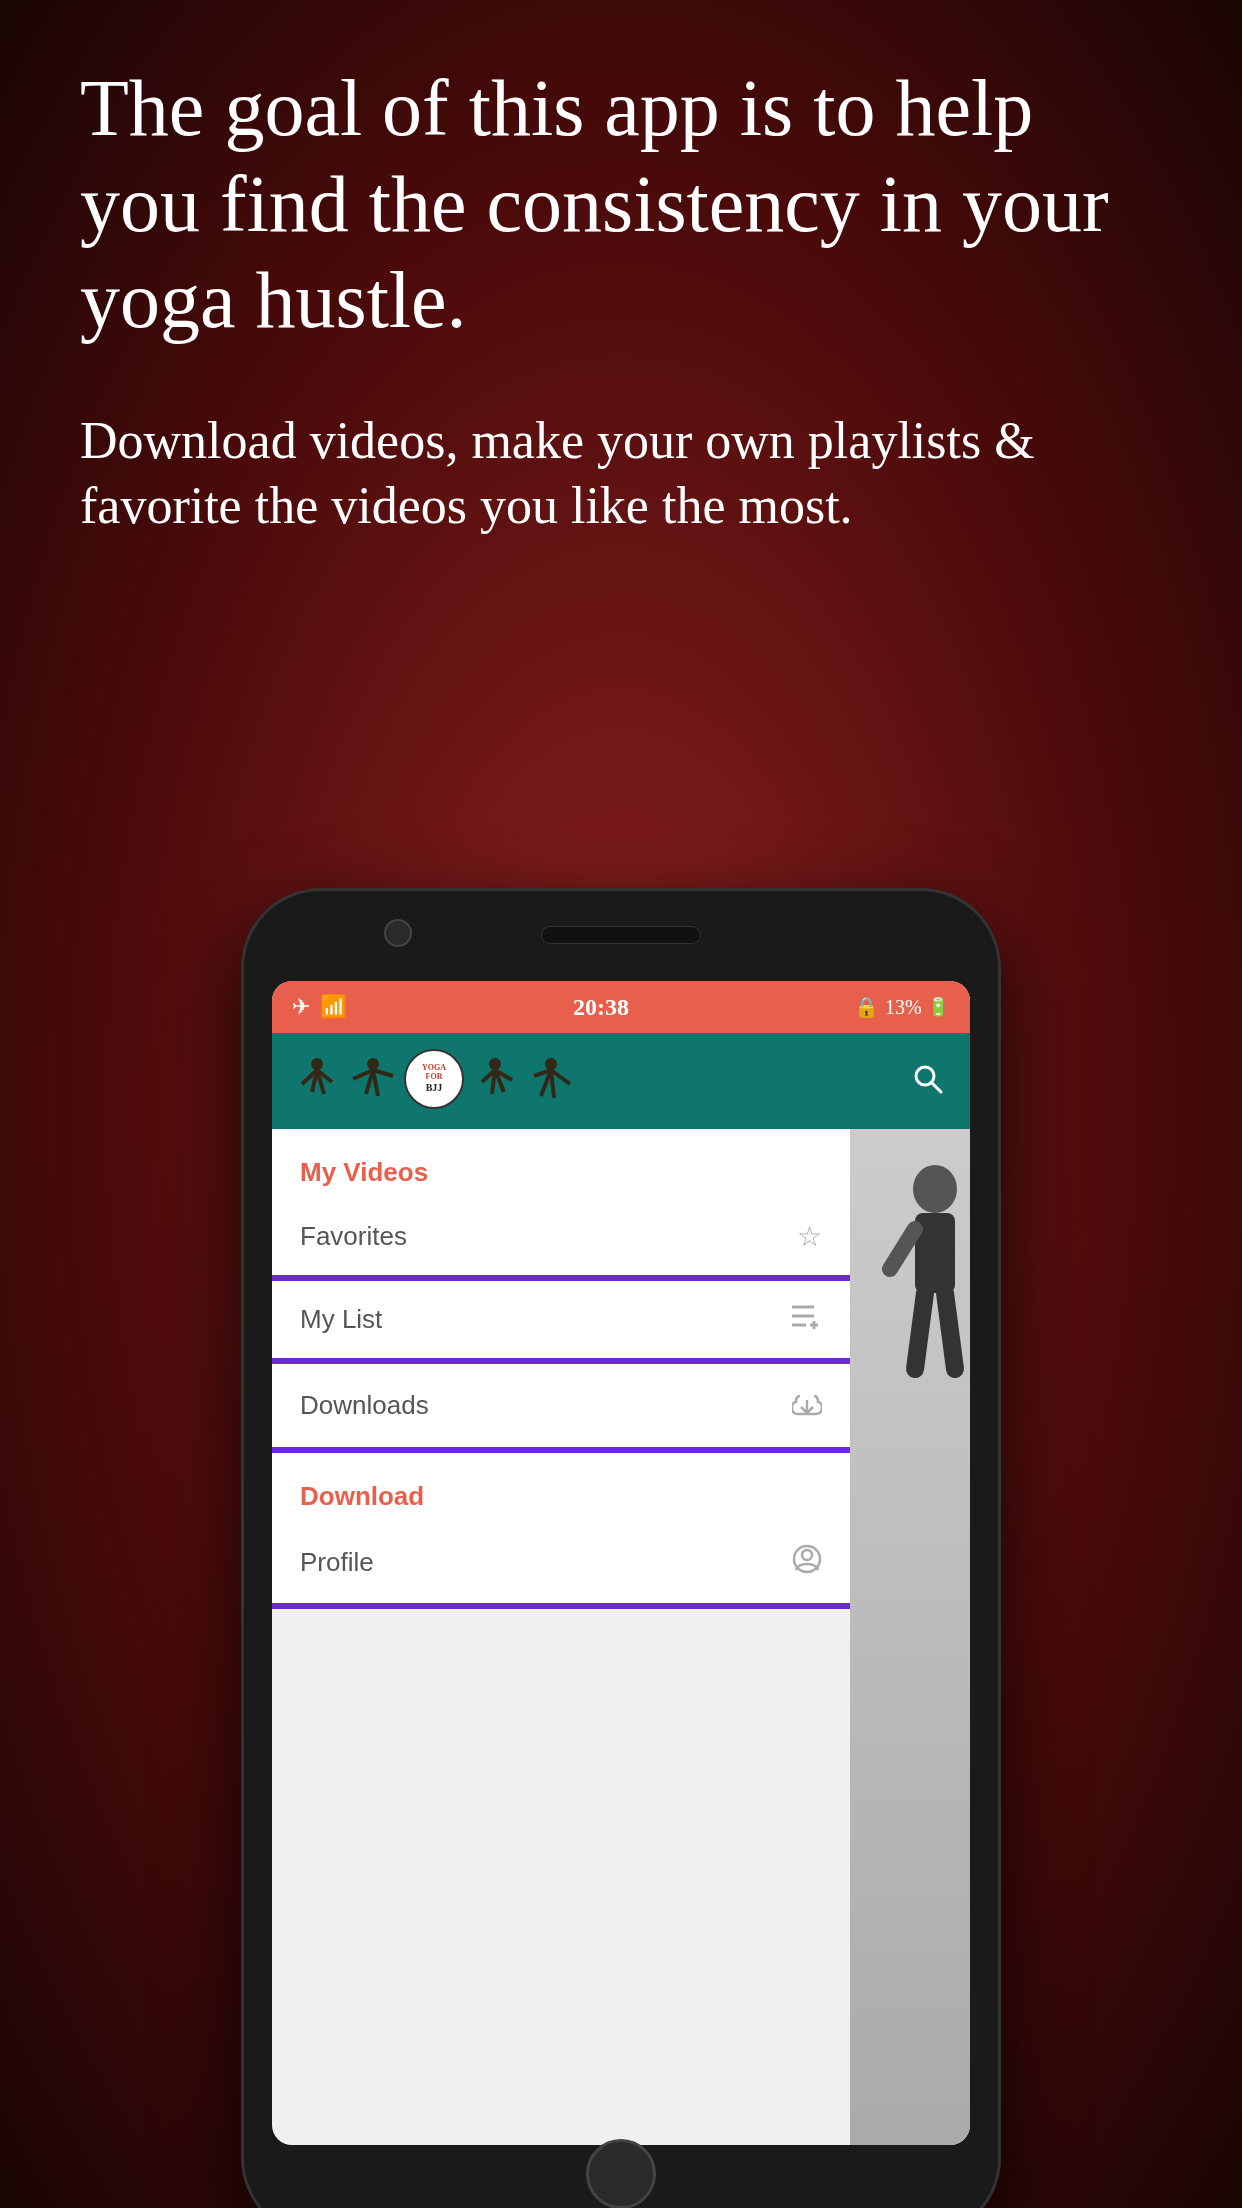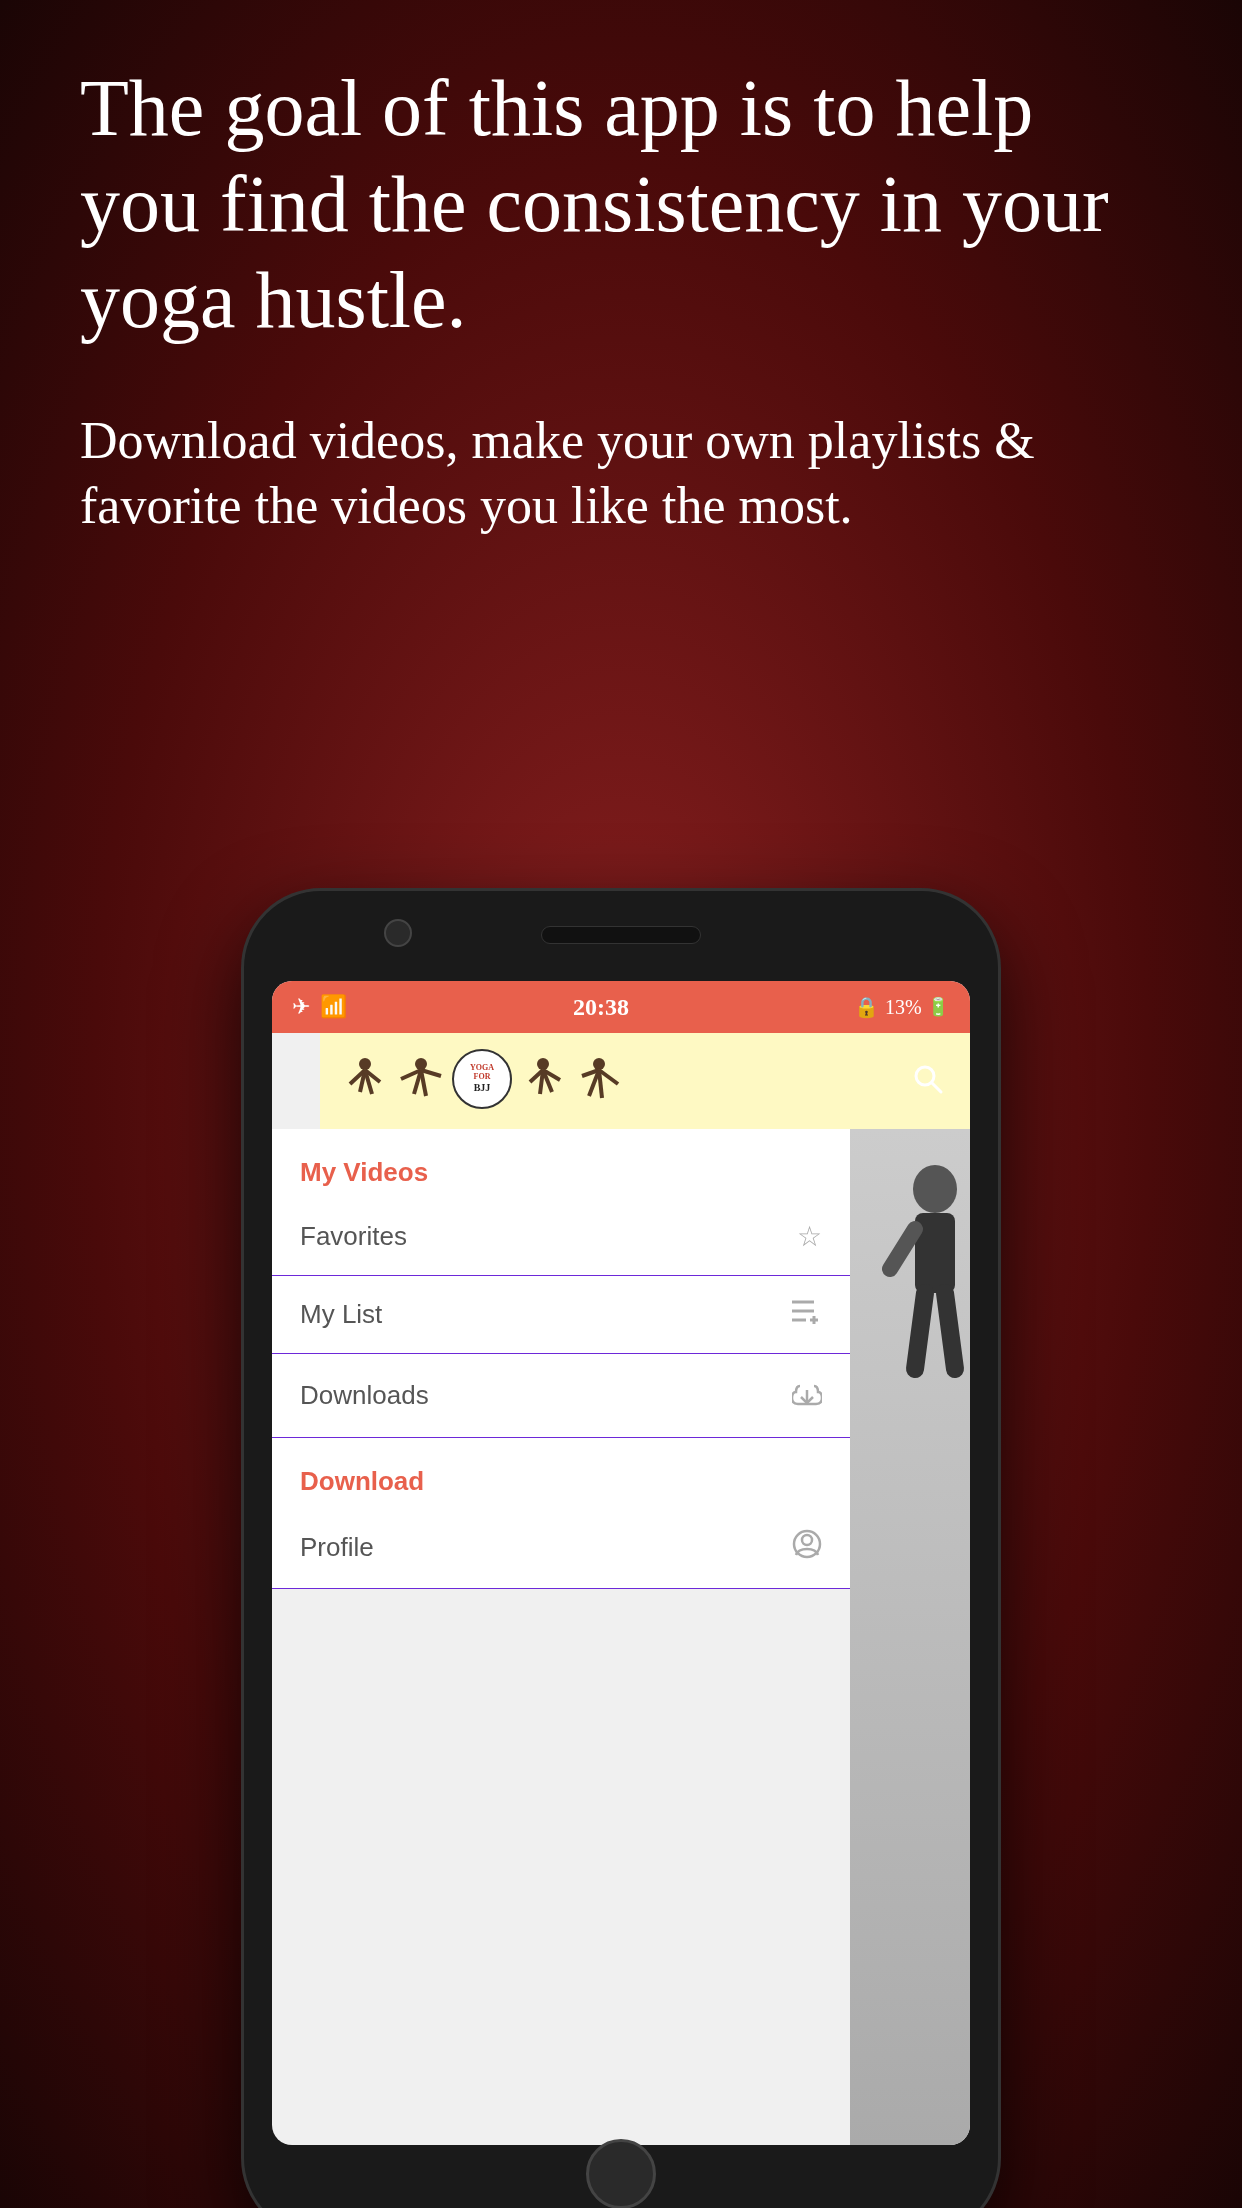--- a/index.html
+++ b/index.html
@@ -116,26 +116,25 @@
 
     .status-right {
       display: flex;
       align-items: center;
       gap: 6px;
       font-size: 20px;
     }
 
     
     .app-header {
-      background: #fef9c3;
+      background: #0f766e;
       padding: 16px 20px 20px 20px;
       display: flex;
       align-items: center;
       justify-content: space-between;
-      margin-left: 48px;
     }
 
     .logo-strip {
       display: flex;
       align-items: center;
       gap: 6px;
     }
 
     .logo-figure {
       width: 50px;
@@ -180,21 +179,21 @@
       font-size: 26px;
       font-weight: 600;
       padding: 28px 28px 10px 28px;
     }
 
     .menu-item {
       display: flex;
       align-items: center;
       justify-content: space-between;
       padding: 22px 28px;
-      border-bottom: 1px solid #6d28d9;
+      border-bottom: 6px solid #6d28d9;
     }
 
     .menu-item-label {
       font-family: -apple-system, sans-serif;
       font-size: 26px;
       color: #555;
       font-weight: 400;
     }
 
     .menu-item-icon {

